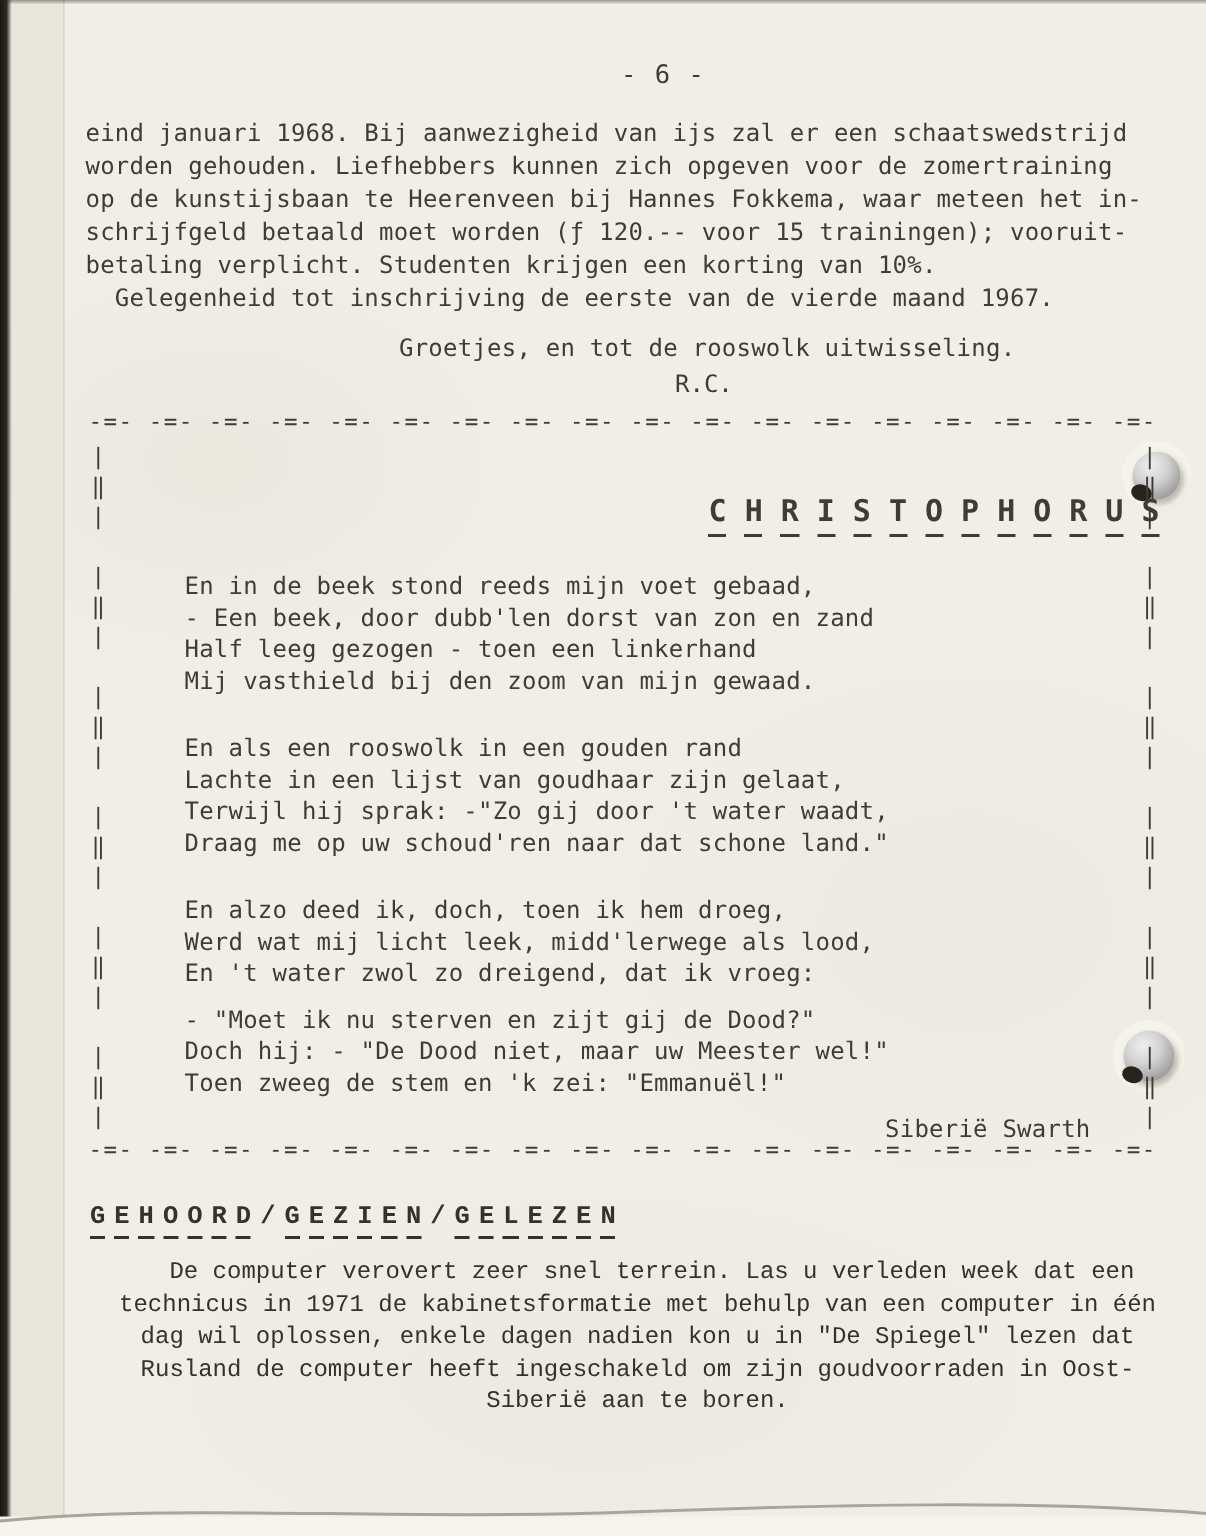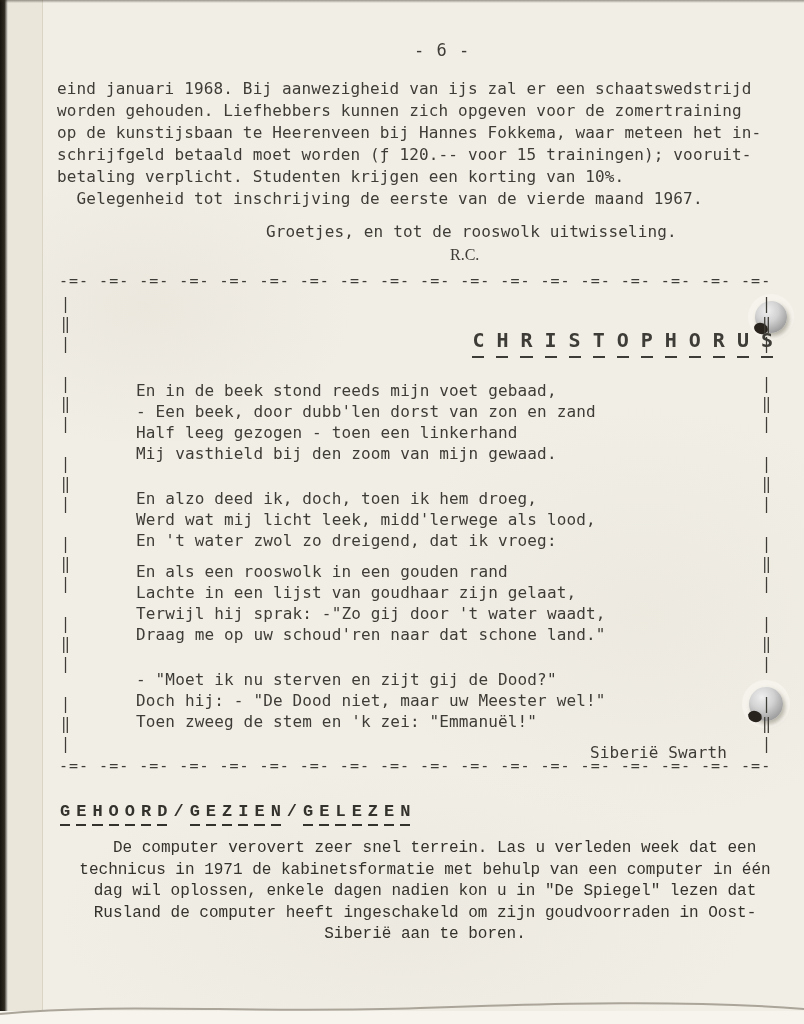--- a/index.html
+++ b/index.html
@@ -40,39 +40,39 @@
 
   
   .mono-top{font-family:"DejaVu Sans Mono", monospace;}
   .mono-bottom{font-family:"Liberation Mono", monospace;color:#34322c;text-align:center;}
   .prewrap{white-space:pre-wrap;}
   .abs{position:absolute;}
 
   .page-number{left:414px;top:40px;font-size:17px;letter-spacing:1px;}
   .intro-body{left:57px;top:78px;width:716px;font-size:16px;line-height:22px;letter-spacing:.15px;}
   .intro-closing{left:266px;top:222px;font-size:16px;letter-spacing:.15px;}
-  .intro-signature{left:450px;top:246px;font-size:16px;font-family:Liberation Serif, serif;}
+  .intro-signature{left:450px;top:246px;font-size:16px;}
 
   .poem-box{left:57px;top:276px;width:722px;height:500px;}
   .pb-h{position:absolute;left:2px;right:2px;font-size:15px;line-height:15px;
     white-space:nowrap;overflow:hidden;letter-spacing:1px;}
   .pb-top{top:-2px;}
   .pb-bottom{bottom:2px;}
   .pb-v{position:absolute;top:18px;font-size:15px;line-height:20px;white-space:pre;text-align:center;}
   .pb-left{left:4px;}
   .pb-right{right:8px;}
 
   .poem-title{position:absolute;top:52px;left:0;right:0;text-align:right;
     font-size:20px;font-weight:bold;letter-spacing:0;}
   .poem-title span{display:inline-block;margin:0 6px;}
   .poem-title span.ul{border-bottom:2px solid currentColor;padding-bottom:4px;}
 
   .poem-body{position:absolute;left:62px;top:104px;width:630px;
     font-size:16px;line-height:21px;letter-spacing:.15px;}
-  .stanza{margin:0 0 24px 17px;}
+  .stanza{margin:0 0 24px 4px;}
   .stanza.tight{margin-bottom:10px;}
   .poem-attribution{text-align:right;padding-right:22px;}
 
   .section-heading{left:57px;top:802px;font-size:17px;font-weight:bold;}
   .section-heading span{display:inline-block;margin:0 3px;}
   .section-heading span.ul{border-bottom:2px solid currentColor;padding-bottom:3px;}
 
   .section-body{left:57px;top:838px;width:736px;font-size:16px;line-height:21.5px;}
   .section-body .para{margin:0;}
 </style>
@@ -152,27 +152,27 @@
 ‖
 |</div>
 
     <div class="poem-title"><span class="ul">C</span><span class="ul">H</span><span class="ul">R</span><span class="ul">I</span><span class="ul">S</span><span class="ul">T</span><span class="ul">O</span><span class="ul">P</span><span class="ul">H</span><span class="ul">O</span><span class="ul">R</span><span class="ul">U</span><span class="ul">S</span></div>
 
     <div class="poem-body">
       <div class="stanza prewrap">En in de beek stond reeds mijn voet gebaad,
 - Een beek, door dubb'len dorst van zon en zand
 Half leeg gezogen - toen een linkerhand
 Mij vasthield bij den zoom van mijn gewaad.</div>
-      <div class="stanza tight prewrap">En alzo deed ik, doch, toen ik hem droeg,
-Werd wat mij licht leek, midd'lerwege als lood,
-En 't water zwol zo dreigend, dat ik vroeg:</div>
       <div class="stanza prewrap">En als een rooswolk in een gouden rand
 Lachte in een lijst van goudhaar zijn gelaat,
 Terwijl hij sprak: -"Zo gij door 't water waadt,
 Draag me op uw schoud'ren naar dat schone land."</div>
+      <div class="stanza tight prewrap">En alzo deed ik, doch, toen ik hem droeg,
+Werd wat mij licht leek, midd'lerwege als lood,
+En 't water zwol zo dreigend, dat ik vroeg:</div>
       <div class="stanza tight prewrap">- "Moet ik nu sterven en zijt gij de Dood?"
 Doch hij: - "De Dood niet, maar uw Meester wel!"
 Toen zweeg de stem en 'k zei: "Emmanuël!"</div>
       <div class="poem-attribution">Siberië Swarth</div>
     </div>
   </div>
 
   <div class="abs mono-bottom section-heading"><span class="ul">G</span><span class="ul">E</span><span class="ul">H</span><span class="ul">O</span><span class="ul">O</span><span class="ul">R</span><span class="ul">D</span><span>/</span><span class="ul">G</span><span class="ul">E</span><span class="ul">Z</span><span class="ul">I</span><span class="ul">E</span><span class="ul">N</span><span>/</span><span class="ul">G</span><span class="ul">E</span><span class="ul">L</span><span class="ul">E</span><span class="ul">Z</span><span class="ul">E</span><span class="ul">N</span></div>
   <div class="abs mono-bottom section-body">
     <div class="para prewrap">  De computer verovert zeer snel terrein. Las u verleden week dat een

